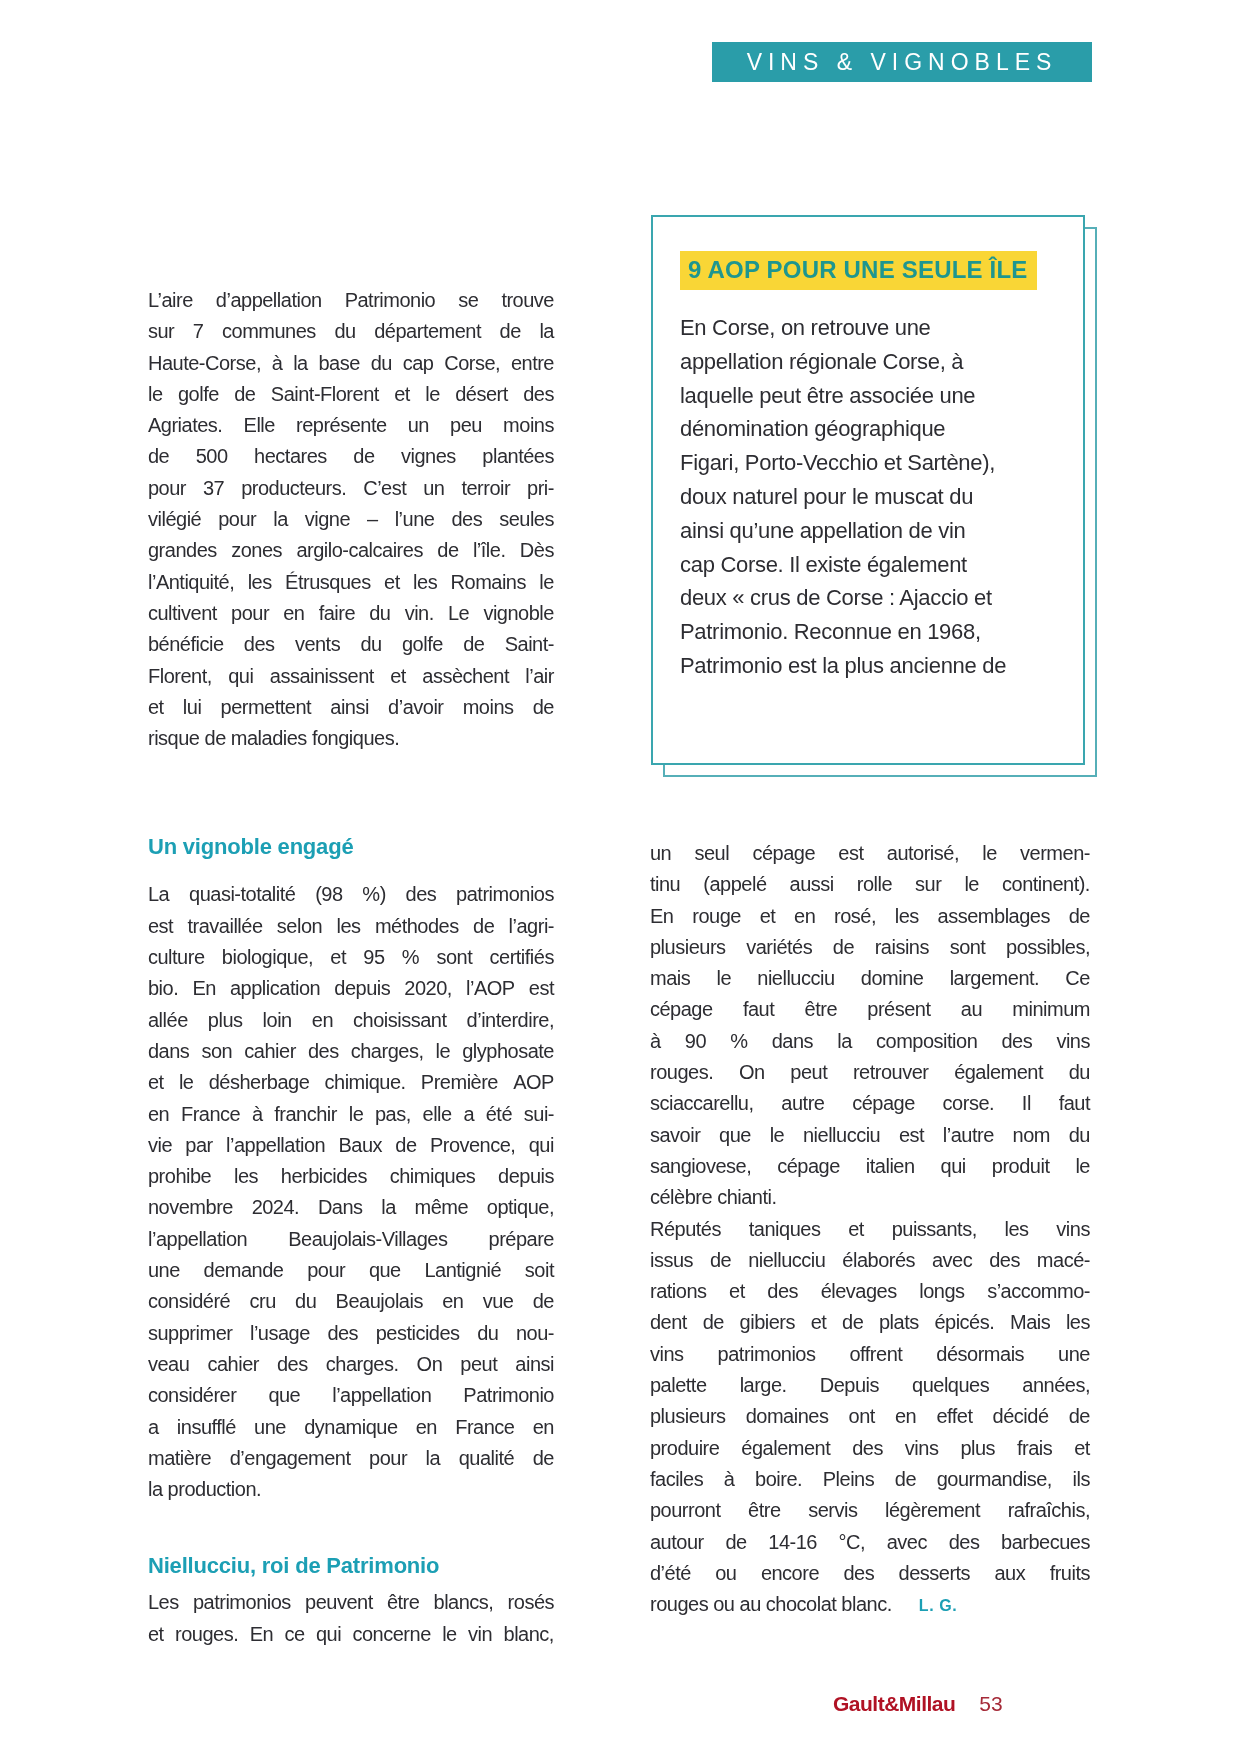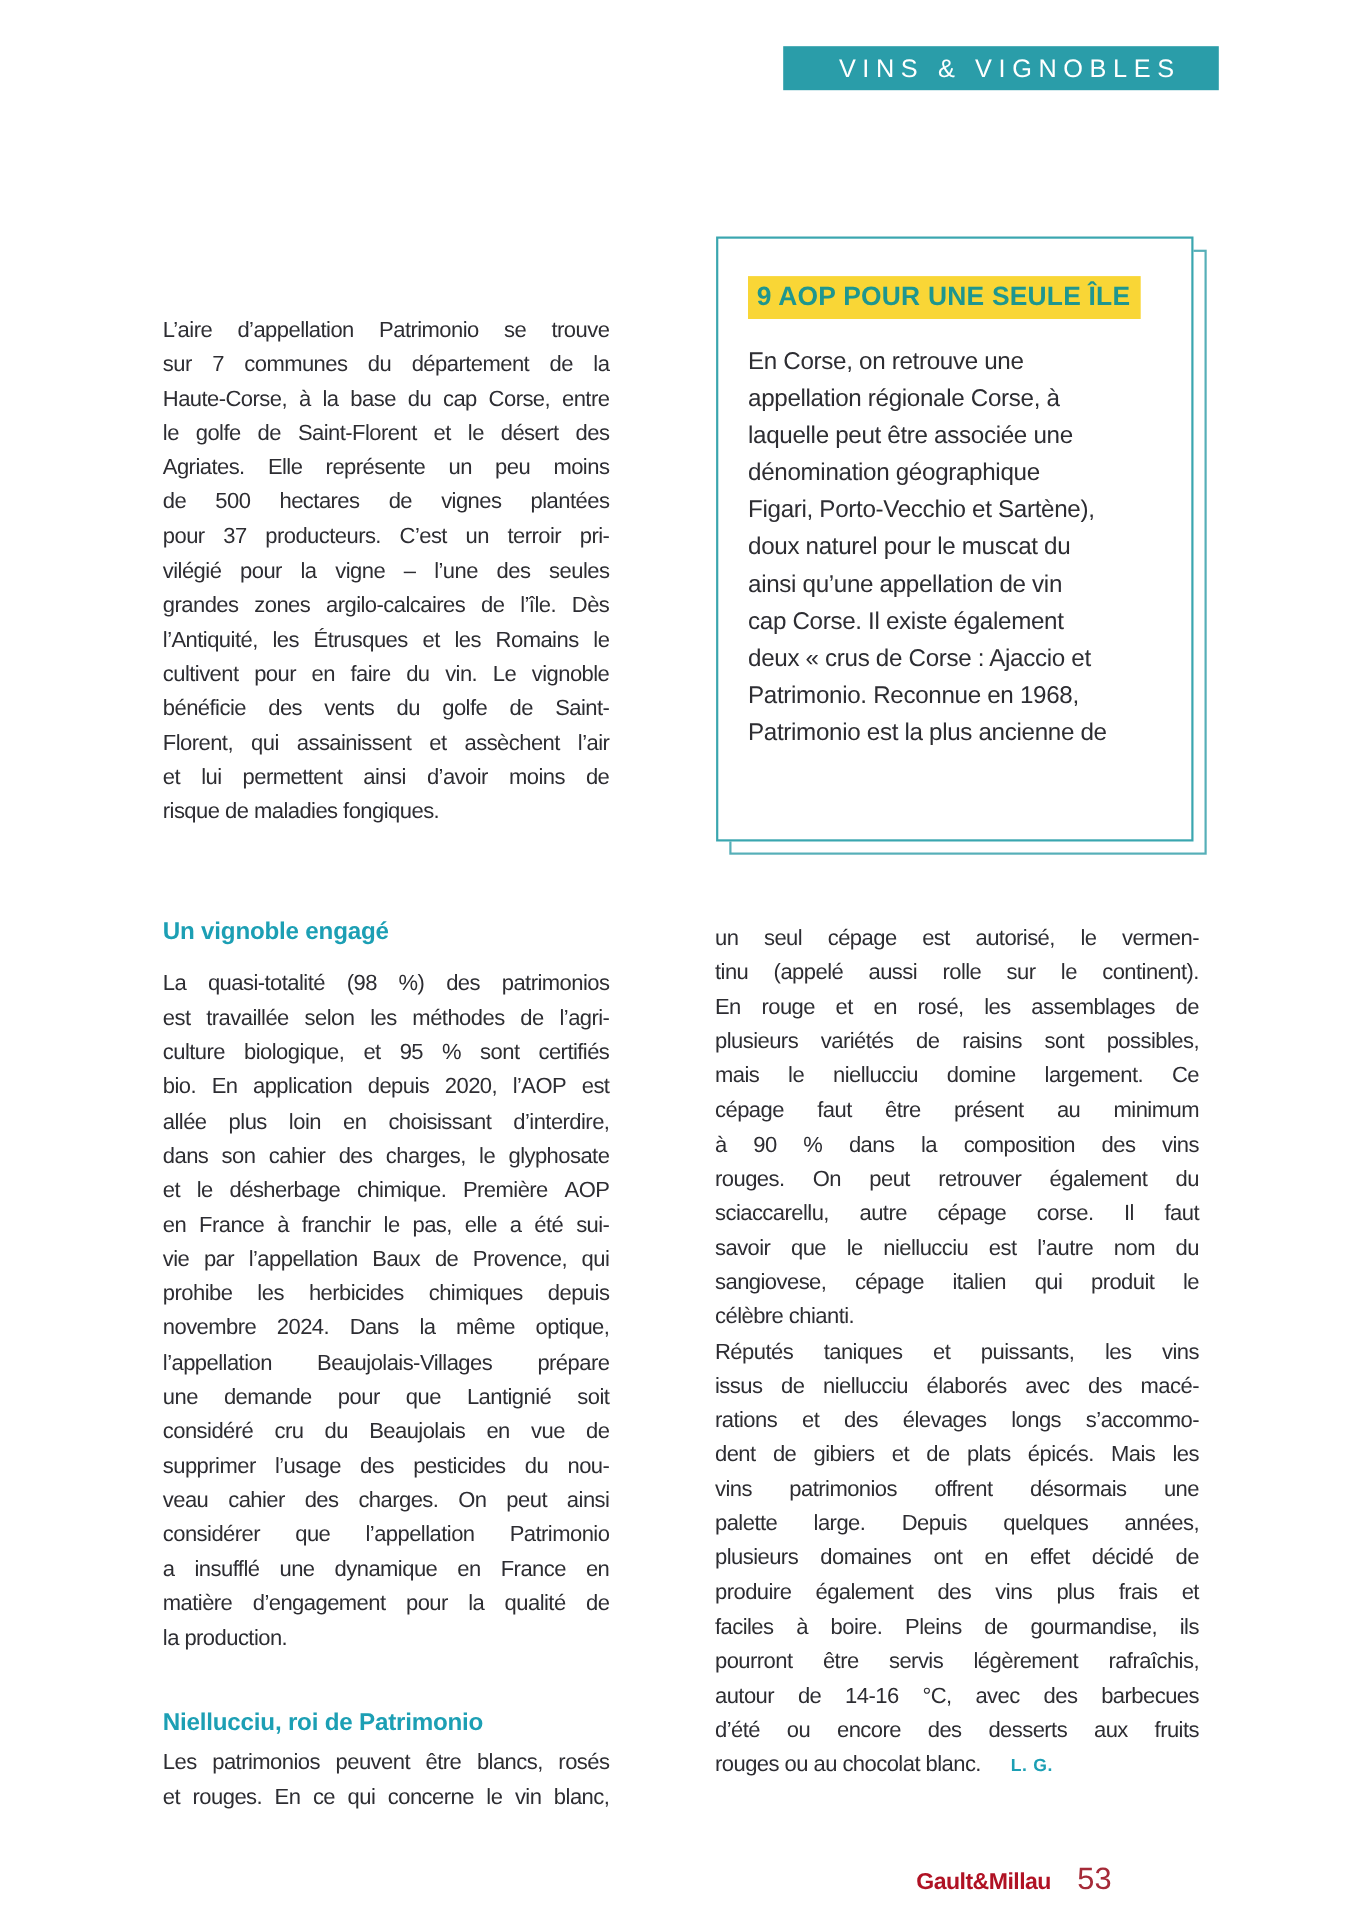--- a/index.html
+++ b/index.html
@@ -4,21 +4,21 @@
 <style>
   html,body{margin:0;padding:0;}
   body{
     width:1241px;height:1755px;position:relative;background:#ffffff;
     font-family:"Liberation Sans", sans-serif;color:#2d2d32;
     overflow:hidden;
   }
   
   .banner{
     position:absolute;left:712px;top:42px;width:380px;height:40px;
-    background:#2a9da9;display:flex;align-items:center;justify-content:center;padding-left:16px;
+    background:#2a9da9;display:flex;align-items:center;justify-content:center;
   }
   .banner span{
     color:#ffffff;font-size:23px;letter-spacing:6px;font-weight:400;white-space:nowrap;
   }
   
   .box-shadow{
     position:absolute;left:663px;top:227px;width:434px;height:550px;
     border:2px solid #56afb8;background:#ffffff;box-sizing:border-box;z-index:1;
   }
   .box{
@@ -50,21 +50,21 @@
   #para-3{margin-top:6px;}
   .sigline span.txt{display:inline;}
   .sig{
     color:#1c9fb4;font-weight:bold;font-size:16px;letter-spacing:0.6px;margin-left:22px;
   }
   
   .footer{
     position:absolute;left:833px;top:1692px;display:flex;align-items:baseline;gap:24px;
   }
   .brand{font-size:21px;font-weight:bold;color:#b01224;letter-spacing:-0.5px;}
-  .pagenum{font-size:28px;color:#a52a38;}
+  .pagenum{font-size:21px;color:#a52a38;}
 </style>
 </head>
 <body>
 
 <div class="banner">
   <span>VINS &amp; VIGNOBLES</span>
 </div>
 
 <div class="box-shadow"></div>
 <div class="box">

